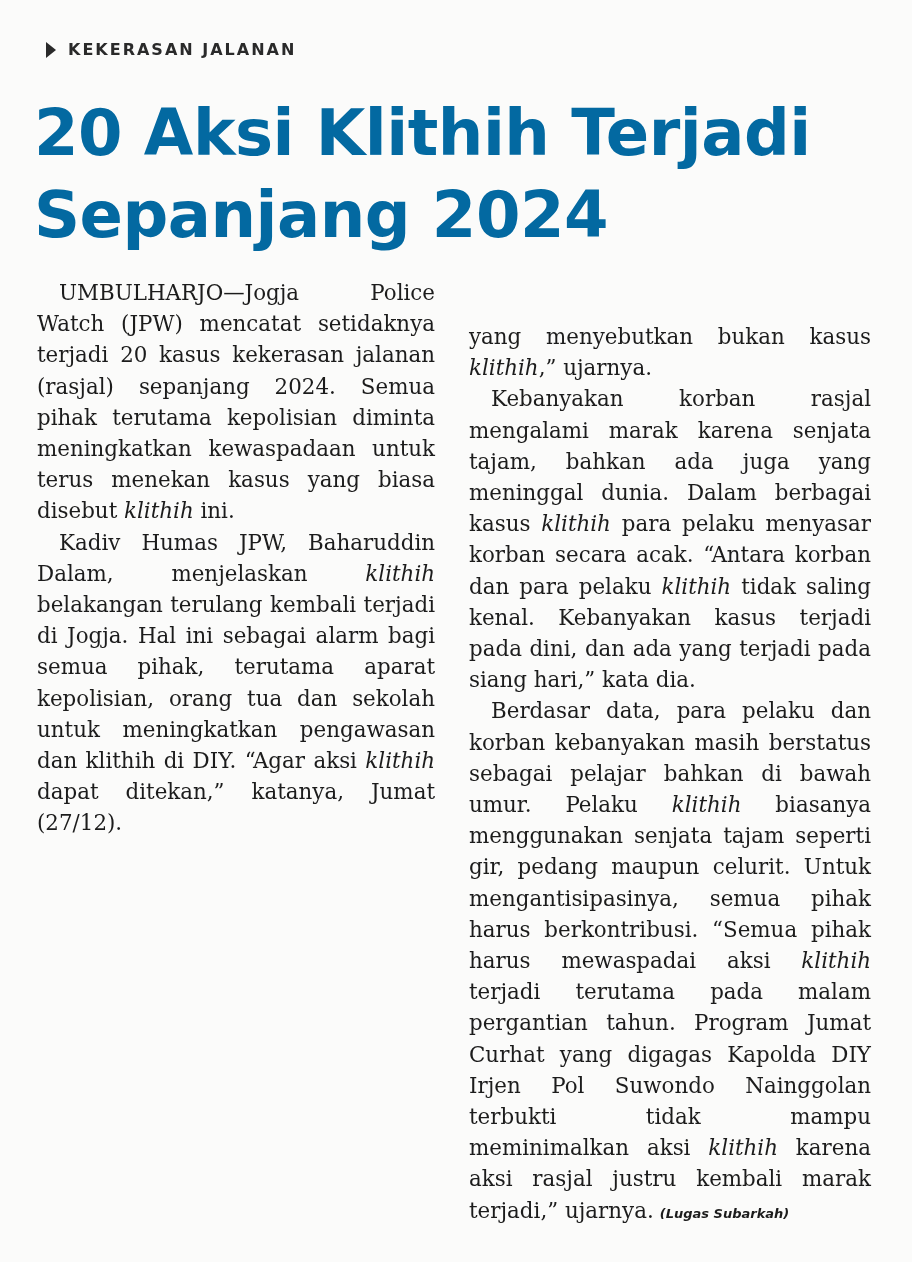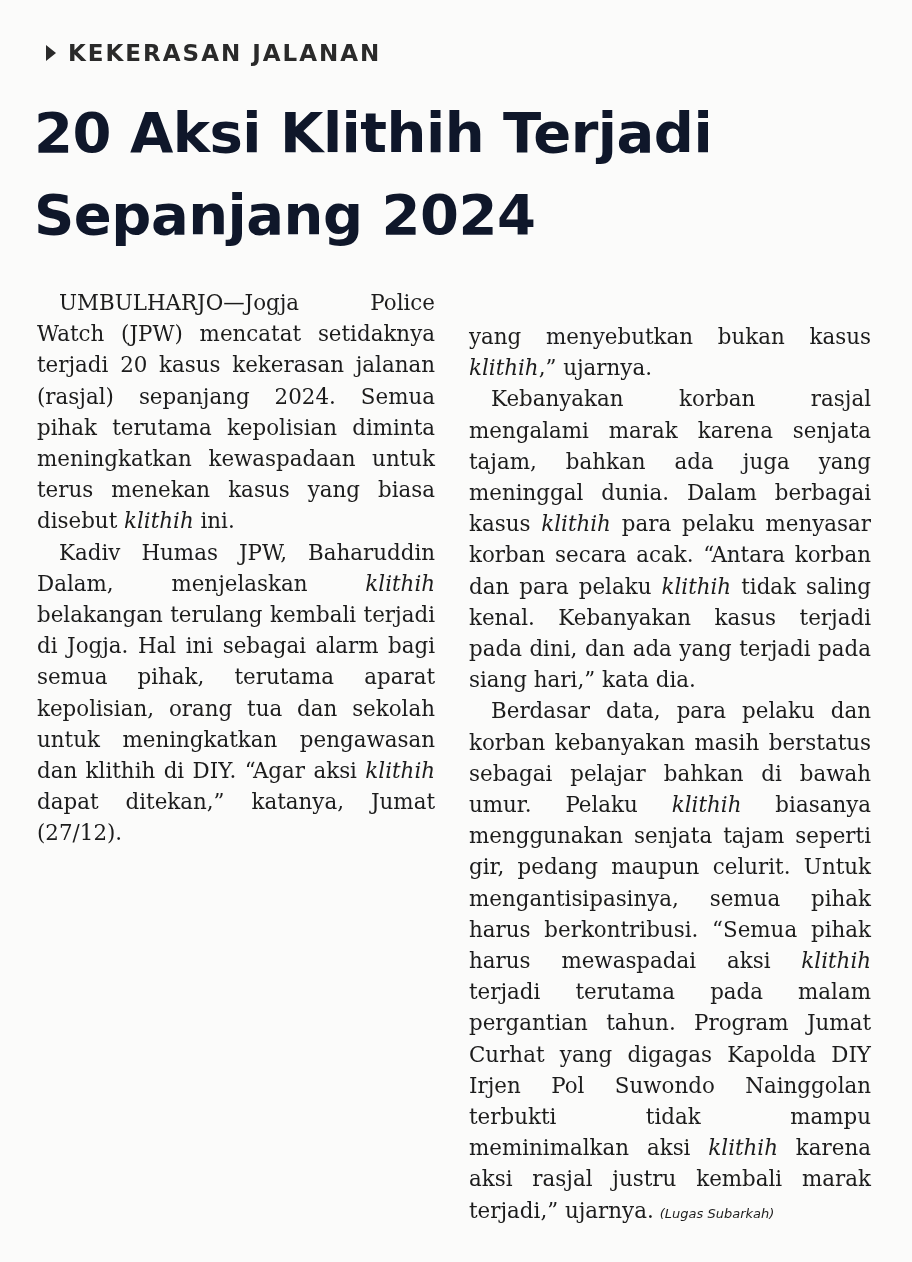--- a/index.html
+++ b/index.html
@@ -2,39 +2,39 @@
 <html><head>
 <meta charset="utf-8">
 <style>
   html, body { margin: 0; padding: 0; }
   body {
     width: 912px; height: 1262px; background: #fbfbfa; position: relative; overflow: hidden;
     color: #1c1c1c;
   }
   .rubric {
     position: absolute; left: 46px; top: 40px; display: flex; align-items: center;
-    font-family: "DejaVu Sans", sans-serif; font-weight: bold; font-size: 23px; letter-spacing: 2px; color: #2a2a2a;
+    font-family: "DejaVu Sans", sans-serif; font-weight: bold; font-size: 16px; letter-spacing: 2px; color: #2a2a2a;
   }
   .rubric .tri { width: 0; height: 0; border-top: 8px solid transparent; border-bottom: 8px solid transparent; border-left: 10px solid #2a2a2a; margin-right: 12px; }
   .headline {
     position: absolute; left: 34px; top: 92px; width: 860px;
-    font-family: "DejaVu Sans", sans-serif; font-weight: bold; font-size: 56px; line-height: 82px; color: #0f172a;
+    font-family: "DejaVu Sans", sans-serif; font-weight: bold; font-size: 64px; line-height: 82px; color: #0369a1;
     letter-spacing: -0.5px;
   }
   .col {
     position: absolute; top: 277px; width: 398px;
     font-family: "DejaVu Serif", serif; font-size: 21.4px; line-height: 31.2px; color: #1c1c1c;
     text-align: justify;
   }
-  .col.left { left: 37px; margin-top: 10px; }
+  .col.left { left: 37px; }
   .col.right { left: 469px; width: 402px; margin-top: 44px; }
   .col p { margin: 0; text-indent: 22px; }
   .col p.noindent { text-indent: 0; }
   .col em { font-style: italic; }
-  .byline { font-family: "DejaVu Sans", sans-serif; font-weight: normal; font-style: italic; font-size: 13px; margin-left: 6px; }
+  .byline { font-family: "DejaVu Sans", sans-serif; font-weight: bold; font-style: italic; font-size: 13px; margin-left: 6px; }
 </style>
 </head>
 <body>
 
 <div class="rubric">
   <span class="tri"></span>
   <span>KEKERASAN JALANAN</span>
 </div>
 
 <div class="headline">

